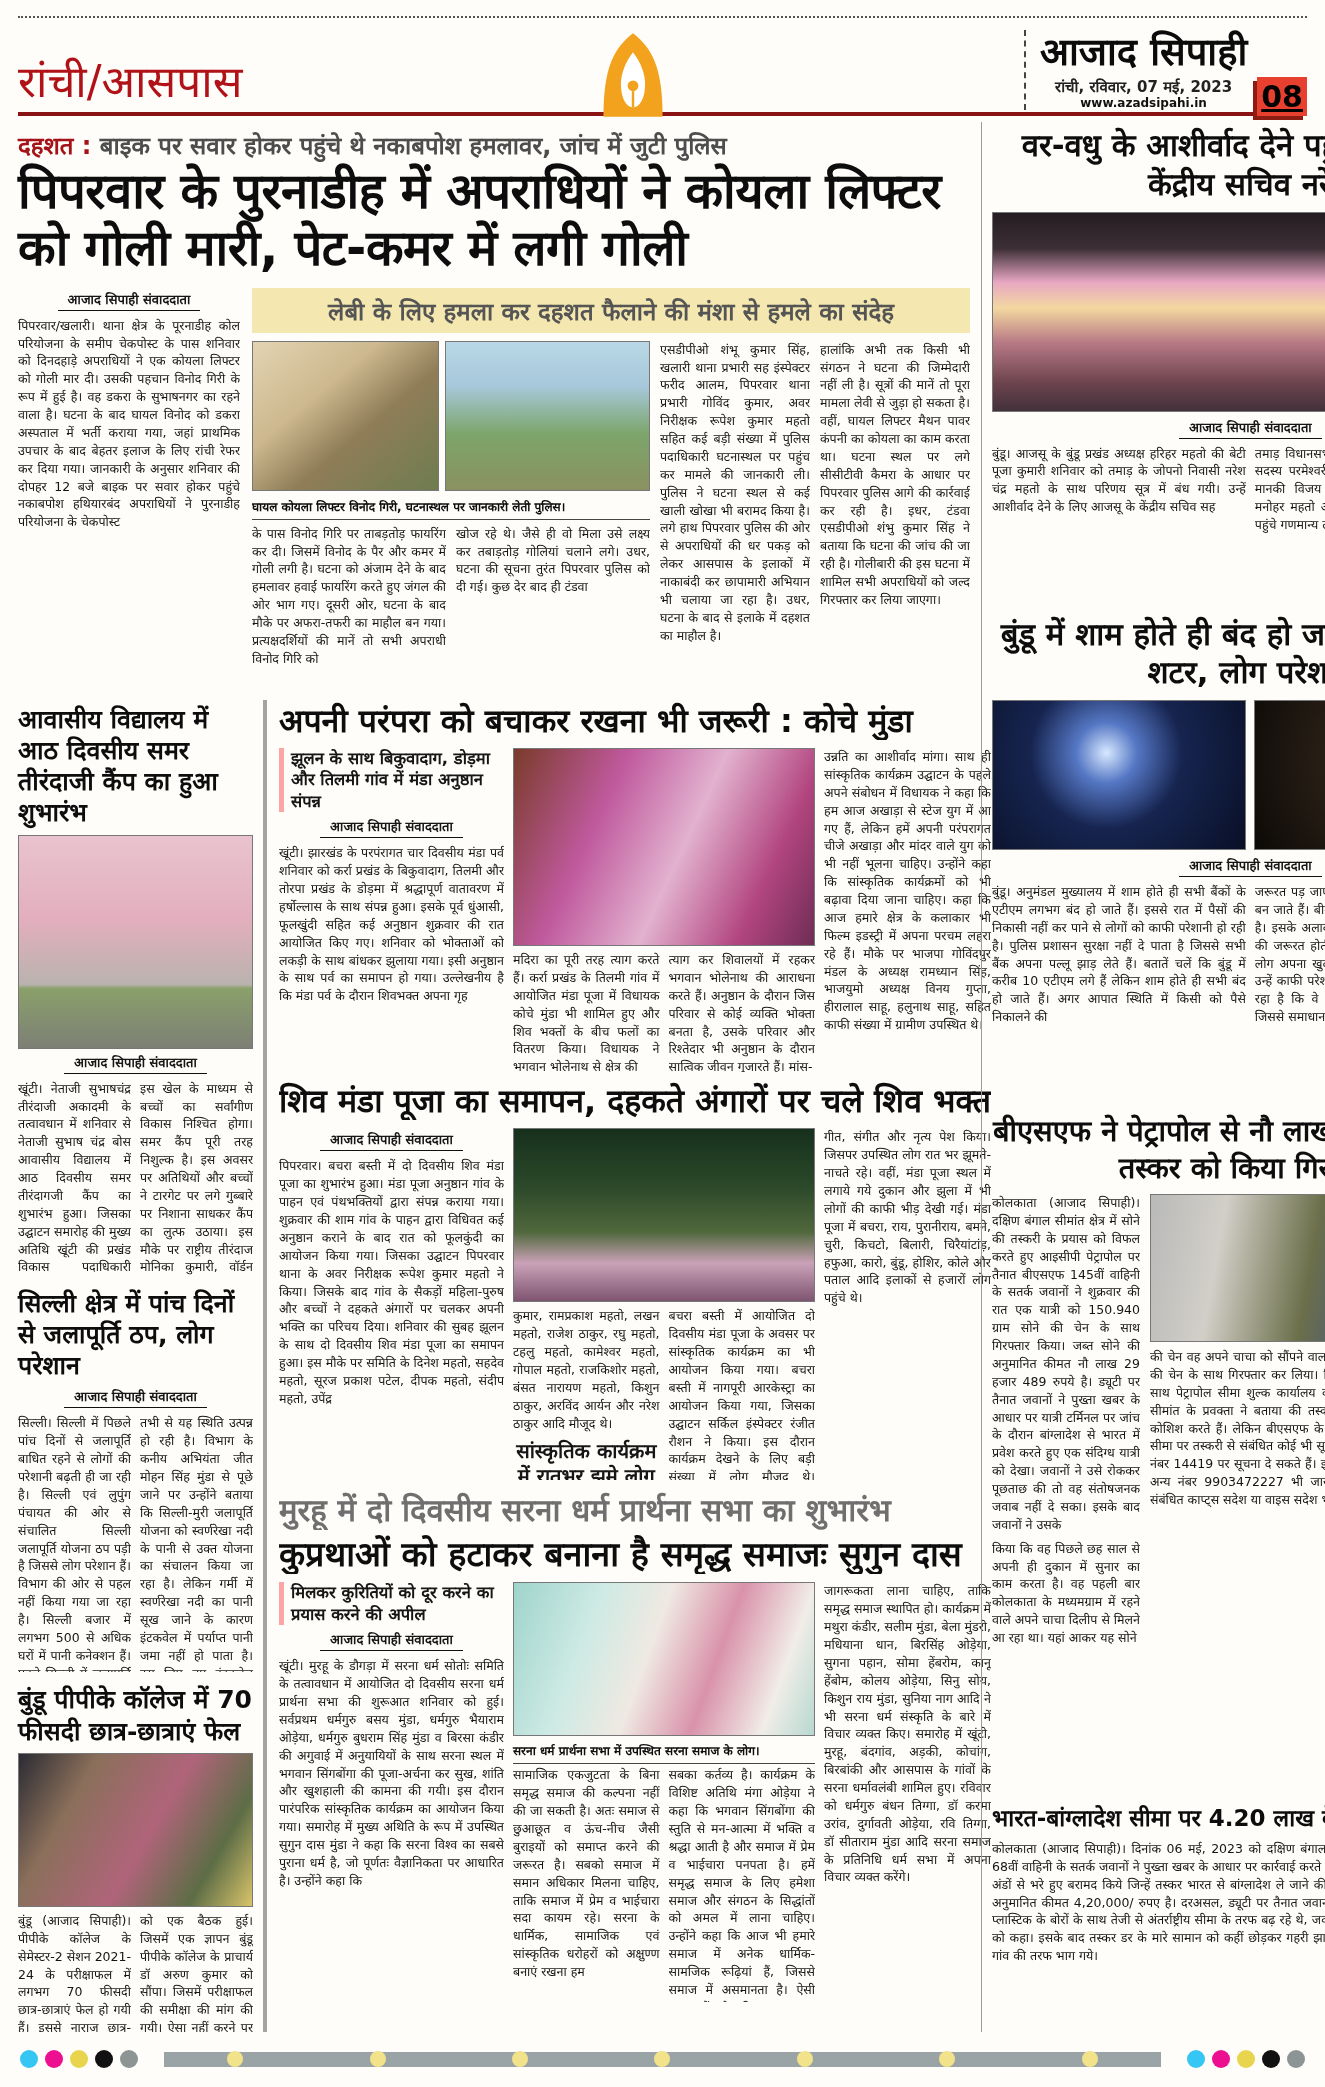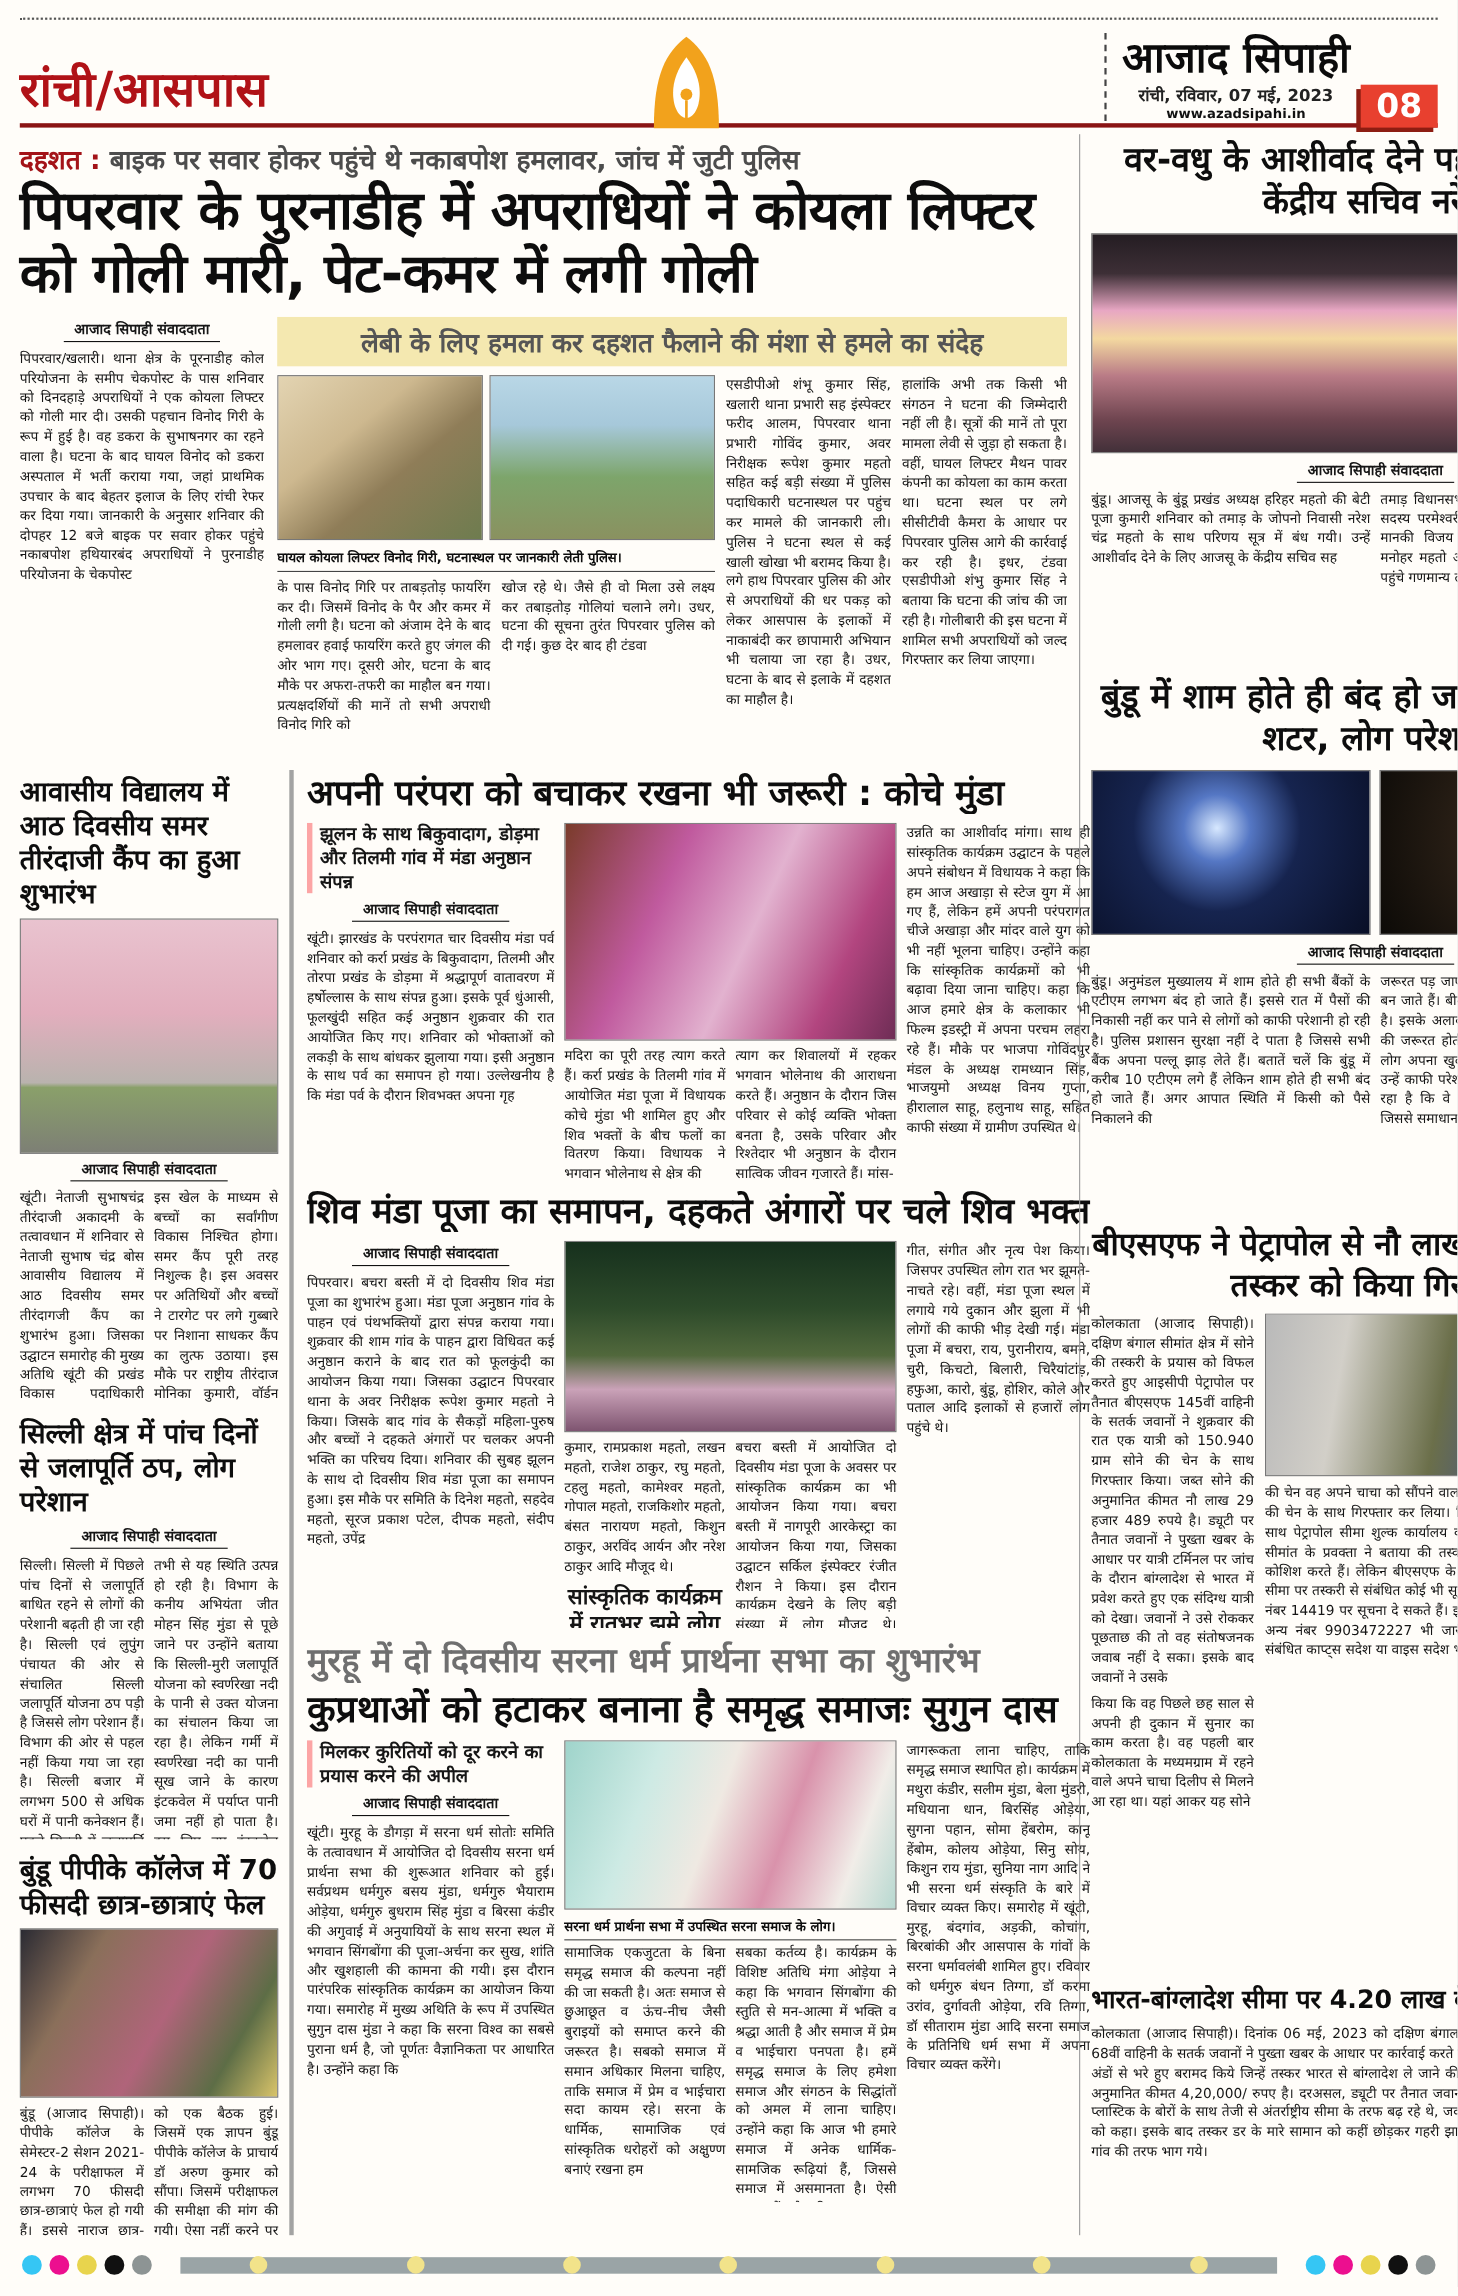--- a/index.html
+++ b/index.html
@@ -1,29 +1,29 @@
 <!DOCTYPE html>
 <html lang="hi"><head>
 <meta charset="utf-8">
 <style>
   html,body{margin:0;padding:0;background:#e9e9e9;}
   .page{position:relative;width:1325px;height:2087px;margin:0 auto;background:#fffdf9;
         font-family:"DejaVu Sans",sans-serif;color:#161616;overflow:hidden;}
   .top-dotted{border-top:2px dotted #555;margin:16px 18px 0 18px;}
   
   header{display:flex;align-items:flex-end;justify-content:space-between;padding:4px 18px 0 18px;height:88px;}
-  .section-title{font-size:44px;font-weight:bold;color:#b01217;line-height:1;padding-bottom:6px;}
+  .section-title{font-size:44px;font-weight:normal;color:#b01217;line-height:1;padding-bottom:6px;}
   .pen-logo{width:96px;height:86px;margin-bottom:-8px;}
   .masthead-wrap{display:flex;align-items:flex-end;gap:10px;border-left:2px dashed #444;padding-left:14px;height:80px;}
   .mh-text{text-align:center;}
   .mh-title{font-size:38px;font-weight:bold;color:#0b0b0b;line-height:1.05;}
   .mh-date{font-size:15px;font-weight:bold;color:#222;margin-top:3px;}
   .mh-url{font-size:12px;font-weight:bold;color:#111;}
-  .pagebox{background:#e8402f;color:#ffffff;font-size:30px;font-weight:bold;padding:2px 14px;
-           box-shadow:-4px 4px 0 #8d1d12;margin-bottom:-6px;}
+  .pagebox{background:#e8402f;color:#000000;font-size:30px;font-weight:bold;padding:2px 4px;
+           box-shadow:-4px 4px 0 #8d1d12;margin-bottom:-6px;text-decoration:underline;}
   .header-rule{border-top:4px solid #8a1414;margin:2px 18px 0 18px;}
   
   .content{display:flex;gap:11px;padding:6px 18px 0 18px;}
   .left-main{width:952px;flex-shrink:0;}
   .col-right{flex:1;border-left:1px solid #9a9a9a;padding-left:10px;}
   p.bt{margin:0;font-size:12.5px;line-height:1.43;text-align:justify;color:#151515;overflow:hidden;}
   .byline{display:block;width:fit-content;margin:2px auto 6px auto;font-size:13px;font-weight:bold;
           border-bottom:1.5px solid #111;padding:0 10px 2px 10px;text-align:center;}
   .caption{font-size:12px;font-weight:bold;color:#0d0d0d;padding:3px 0 4px 0;border-bottom:1px solid #444;}
   .photo{border:1px solid #777;background:#ccc;flex-shrink:0;}

